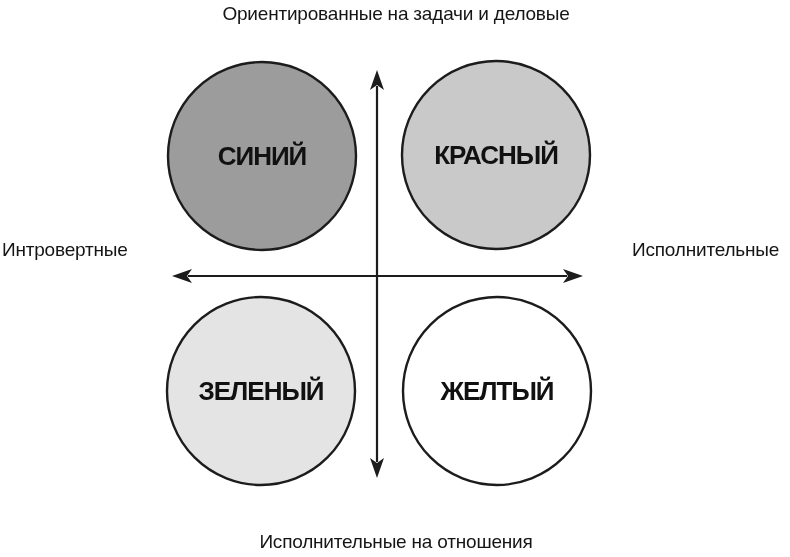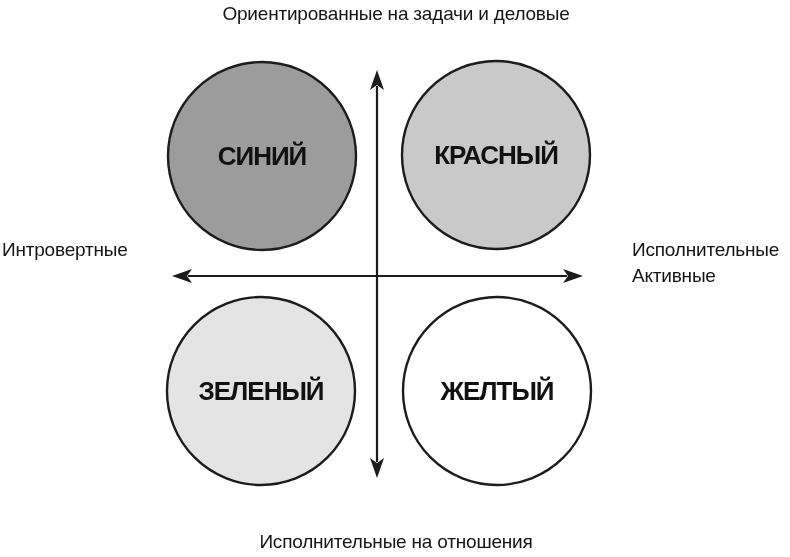--- a/index.html
+++ b/index.html
@@ -70,21 +70,20 @@
 <div class="canvas">
 
   <div class="h-title top">Ориентированные на задачи и деловые</div>
 
   <div class="side-labels left">
     <div>Интровертные</div>
   </div>
 
   <div class="side-labels right">
     <div>Исполнительные</div>
-    <div>Активные</div>
   </div>
 
   <svg class="diagram" width="790" height="557" viewBox="0 0 790 557">
 
     <line class="axis-line" x1="377" y1="86" x2="377" y2="462"></line>
     <polygon class="arrow-head" points="377,70 370,90 377,85 384,90"></polygon>
     <polygon class="arrow-head" points="377,478 370,458 377,463 384,458"></polygon>
 
     <line class="axis-line" x1="188" y1="276" x2="567" y2="276"></line>
     <polygon class="arrow-head" points="172,276 192,269 187,276 192,283"></polygon>

